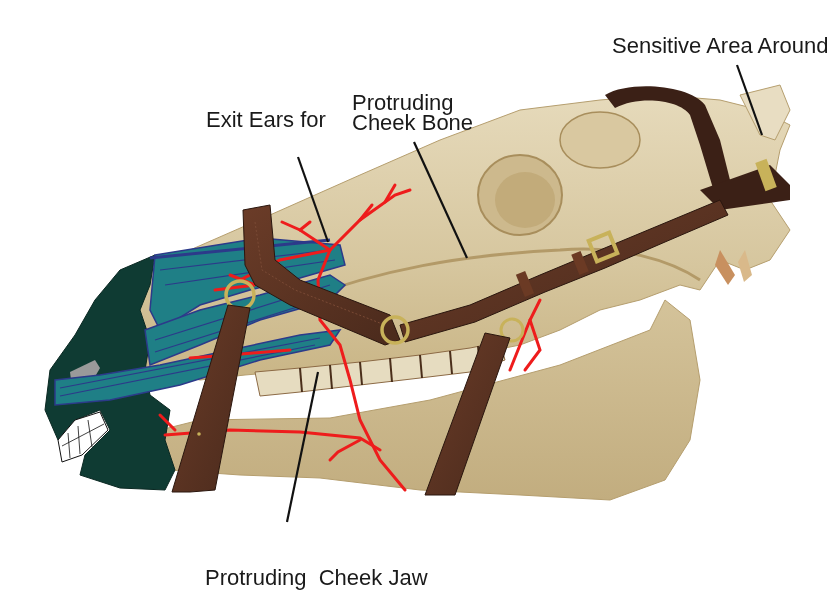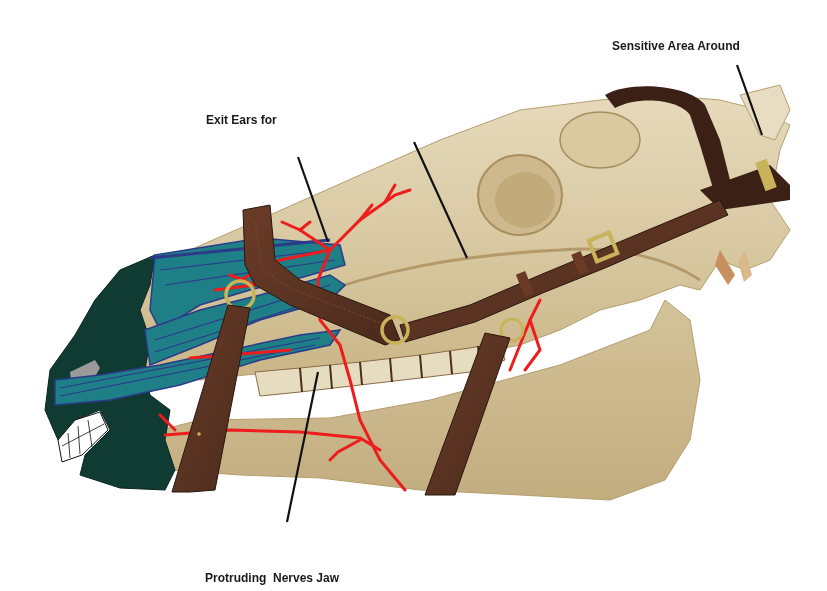--- a/index.html
+++ b/index.html
@@ -1,22 +1,22 @@
 <!DOCTYPE html>
 <html><head>
   <meta charset="utf-8">
   <style>
     html, body { margin: 0; padding: 0; background: #ffffff; }
     body { width: 827px; height: 591px; position: relative; overflow: hidden; font-family: "Liberation Sans", sans-serif; }
     #stage { position: absolute; left: 0; top: 0; width: 827px; height: 591px; }
     .label {
       position: absolute;
       font-family: "Liberation Sans", sans-serif;
-      font-weight: bold;
-      font-size: 12px;
+      font-weight: normal;
+      font-size: 22px;
       line-height: 20px;
       color: #1a1a1a;
       white-space: nowrap;
     }
     .label span { display: block; }
   </style>
 </head>
 <body>
 
 <div id="stage">
@@ -156,17 +156,21 @@
     </g>
   </svg>
 
   
   <div class="label" style="left:612px; top:36px;">
     <span>Sensitive Area Around</span>
   </div>
   <div class="label" style="left:206px; top:110px;">
     <span>Exit Ears for</span>
   </div>
+  <div class="label" style="left:352px; top:93px;">
+    <span>Protruding</span>
+    <span>Cheek Bone</span>
+  </div>
   <div class="label" style="left:205px; top:528px; white-space:pre;">
-    <span style="white-space:pre;">Protruding  Nerves Jaw</span>
+    <span style="white-space:pre;">Protruding  Cheek Jaw</span>
     
   </div>
 </div>
 
 </body></html>

